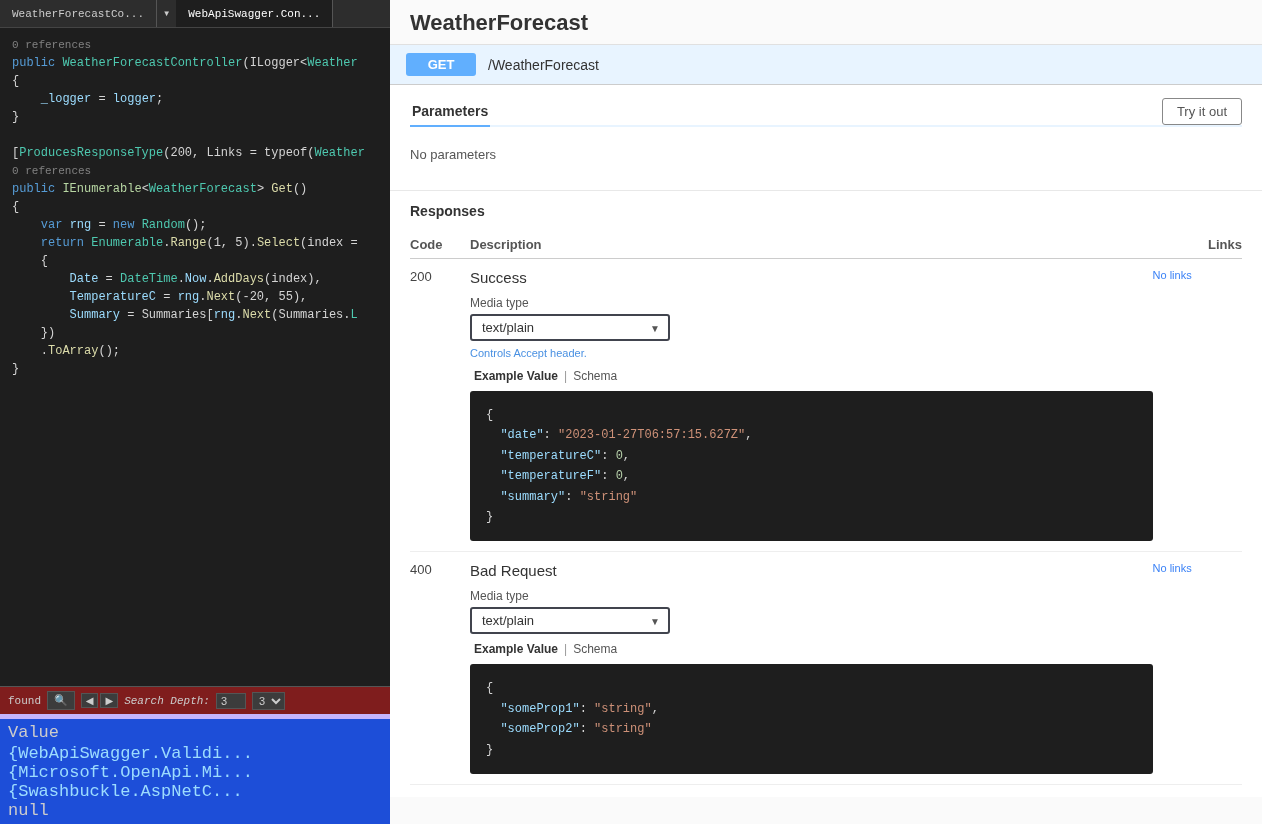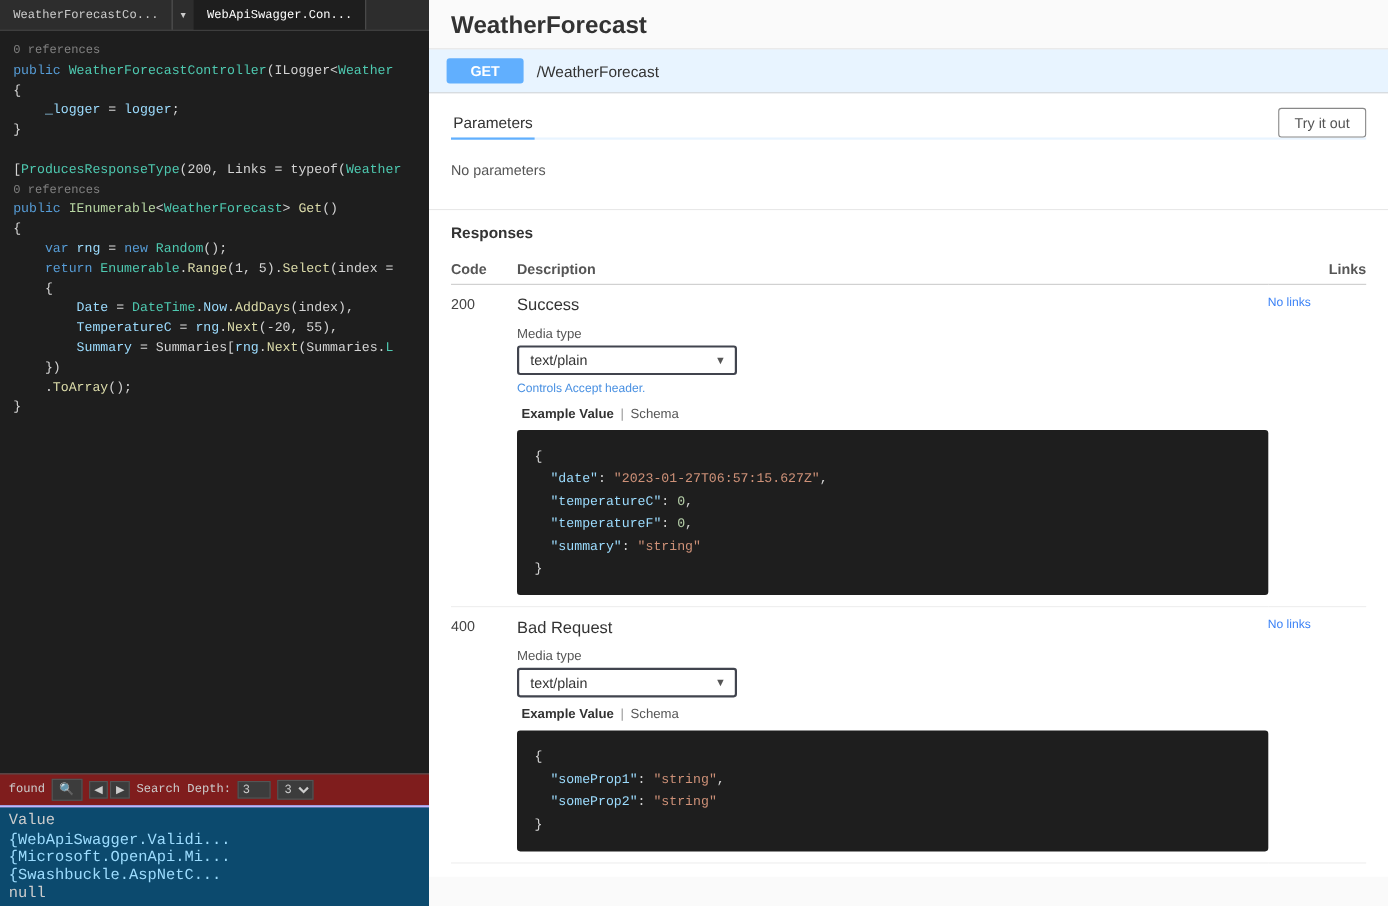--- a/index.html
+++ b/index.html
@@ -109,36 +109,37 @@
       border: 1px solid #555;
       color: #ccc;
       padding: 1px 4px;
       cursor: pointer;
       font-size: 10px;
     }
 
     .depth-label {
       color: #ccc;
       font-size: 11px;
+      font-style: italic;
     }
 
     .depth-input {
       background: #3c3c3c;
       border: 1px solid #555;
       color: #ccc;
       width: 30px;
       padding: 1px 4px;
       font-size: 11px;
     }
 
     .values-section {
-      background: #0c4a6e;
-      border-top: 2px solid #c4b5fd;
+      background: #1d4ed8;
+      border-top: 5px solid #c4b5fd;
       padding: 4px 8px;
-      font-size: 14px;
+      font-size: 17px;
       color: #ccc;
       flex-shrink: 0;
     }
 
     .values-section .val-item {
       color: #9cdcfe;
     }
 
     
     .right-panel {
@@ -202,21 +203,21 @@
       display: flex;
       border-bottom: 2px solid #e8f4ff;
       margin-bottom: 12px;
       align-items: center;
       justify-content: space-between;
     }
 
     .section-tab {
       padding: 6px 2px;
       font-size: 14px;
-      font-weight: 400;
+      font-weight: 700;
       color: #666;
       cursor: pointer;
       margin-right: 20px;
       border-bottom: 2px solid transparent;
       margin-bottom: -2px;
     }
 
     .section-tab.active {
       color: #333;
       border-bottom: 2px solid #61affe;

